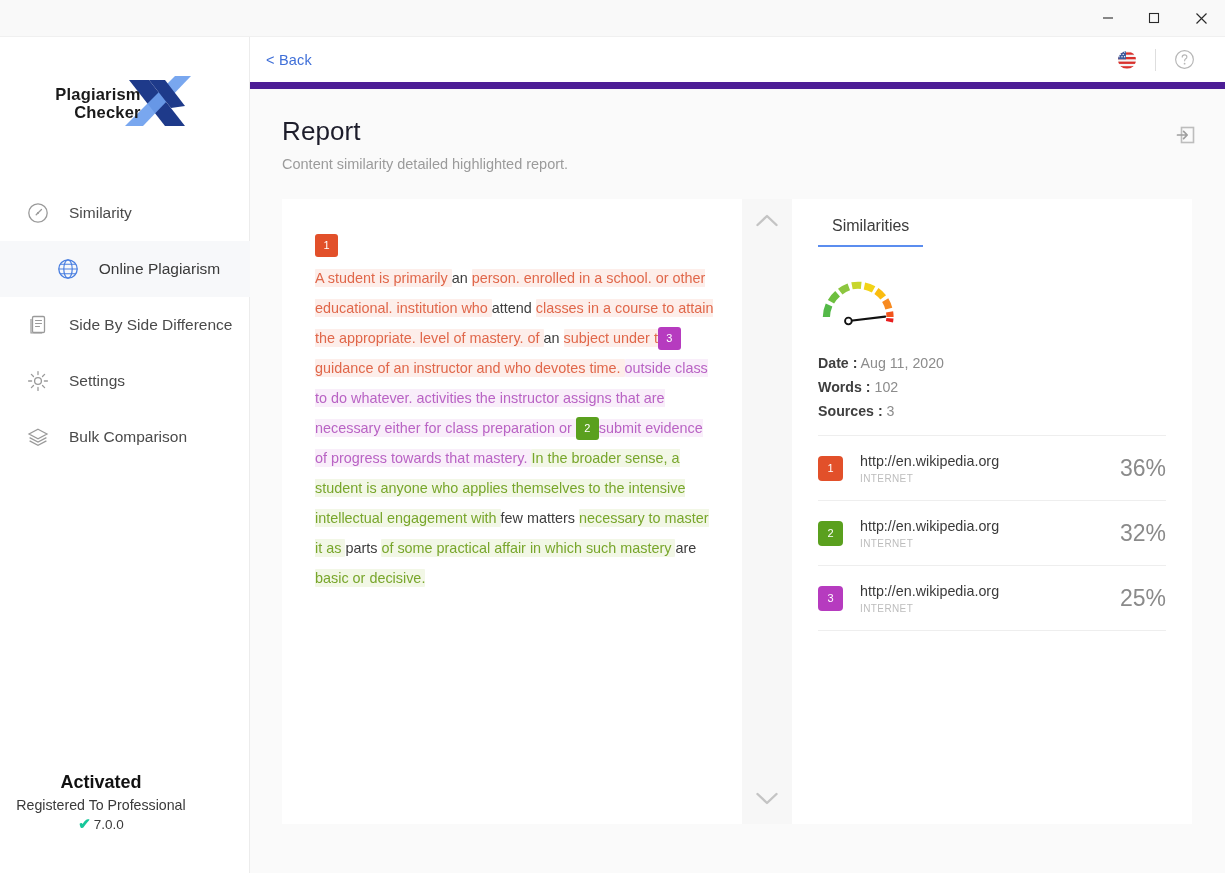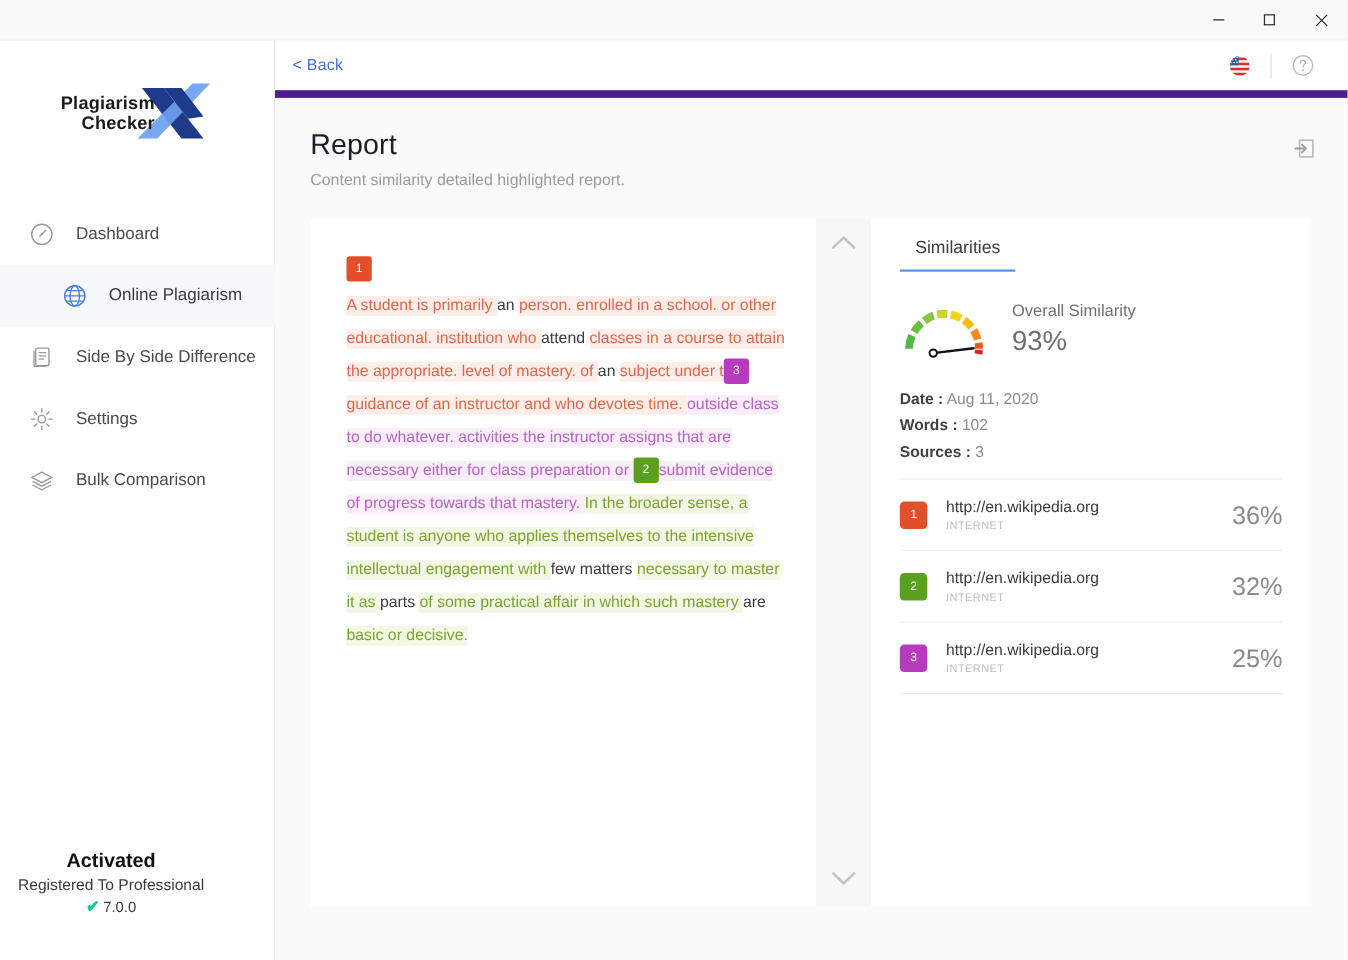--- a/index.html
+++ b/index.html
@@ -208,21 +208,21 @@
   </div>
 
   <div class="nav">
 
     <div class="nav-item">
       <svg class="nav-ico" viewBox="0 0 24 24">
         <circle cx="12" cy="12" r="9.2" fill="none" stroke="#9a9a9a" stroke-width="1.3"></circle>
         <path d="M15.5 8.5 L10.2 13.8" stroke="#9a9a9a" stroke-width="1.3" stroke-linecap="round"></path>
         <circle cx="12" cy="12" r="1" fill="#9a9a9a"></circle>
       </svg>
-      <span class="nav-label">Dashboard</span>
+      <span class="nav-label">Similarity</span>
     </div>
 
     <div class="nav-item active">
       <svg class="nav-ico" viewBox="0 0 24 24">
         <circle cx="12" cy="12" r="9.2" fill="none" stroke="#4a7fe0" stroke-width="1.3"></circle>
         <ellipse cx="12" cy="12" rx="4.2" ry="9.2" fill="none" stroke="#4a7fe0" stroke-width="1.2"></ellipse>
         <path d="M2.8 12h18.4M4.4 7.2h15.2M4.4 16.8h15.2" stroke="#4a7fe0" stroke-width="1.1"></path>
       </svg>
       <span class="nav-label">Online Plagiarism</span>
     </div>
@@ -343,24 +343,20 @@
             <path d="M42.5 18.5 A39 39 0 0 1 54 18" stroke="#c8d62b"></path>
             <path d="M58 18.8 A39 39 0 0 1 69.5 23" stroke="#f2d317"></path>
             <path d="M73 25 A39 39 0 0 1 81.5 33" stroke="#fbbc10"></path>
             <path d="M84 36.5 A39 39 0 0 1 88.5 47" stroke="#f78a21"></path>
             <path d="M89.5 51 A39 39 0 0 1 90 57.5" stroke="#f2541b"></path>
             <path d="M89.9 59 A39 39 0 0 1 89.3 63.5" stroke="#e81e1e"></path>
           </g>
           <path d="M38 62.5 L84 57" stroke="#111" stroke-width="2.6" stroke-linecap="round" fill="none"></path>
           <circle cx="38" cy="62.5" r="4.2" fill="#fff" stroke="#111" stroke-width="2.3"></circle>
         </svg>
-        <div>
-          <div class="ov-label">Overall Similarity</div>
-          <div class="ov-value">93%</div>
-        </div>
       </div>
 
       <div class="meta" id="meta-list">
           <div class="meta-row"><b>Date :</b><span> Aug 11, 2020</span></div>
           <div class="meta-row"><b>Words :</b><span> 102</span></div>
           <div class="meta-row"><b>Sources :</b><span> 3</span></div>
         </div>
 
       <div class="sources" id="sources-list">
           <div class="src">

